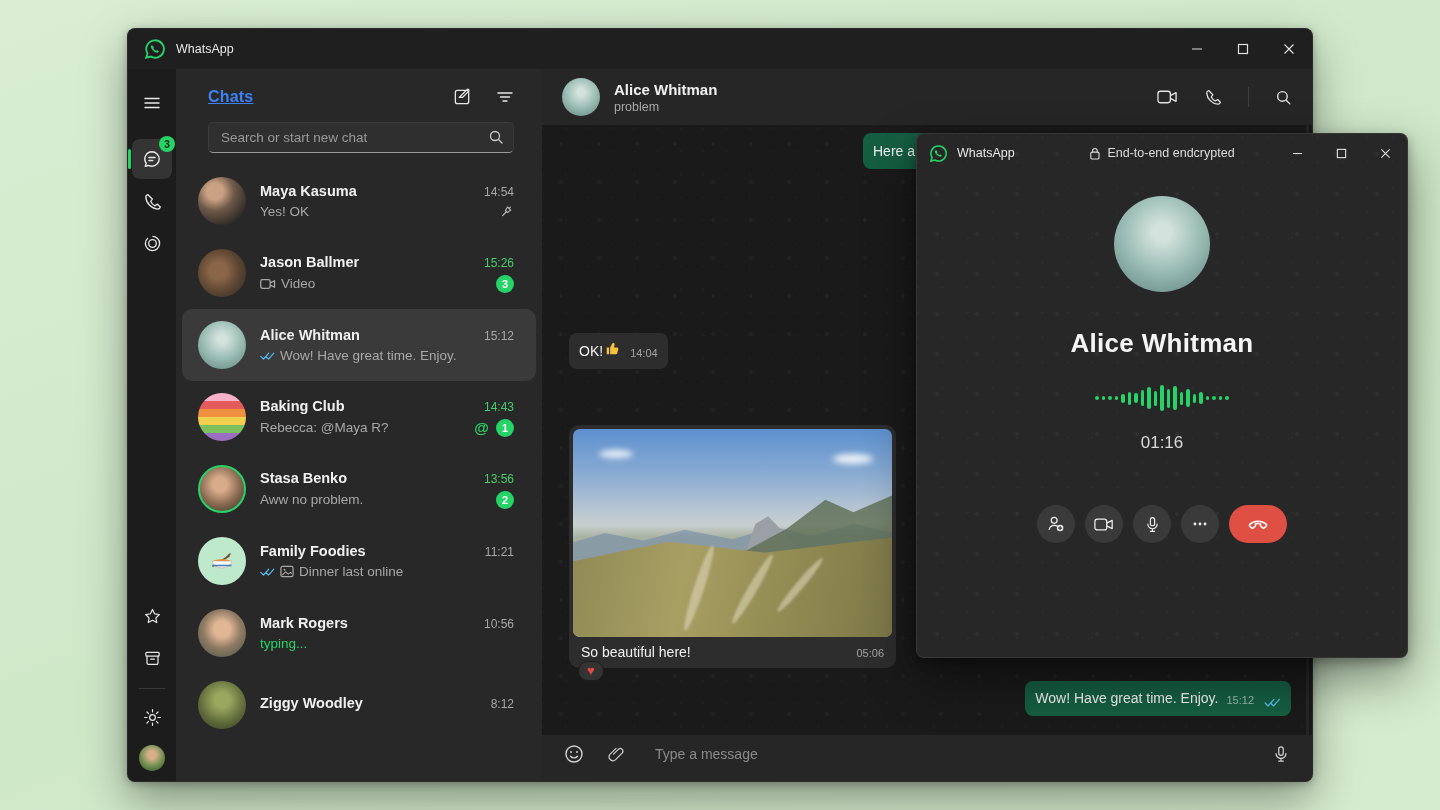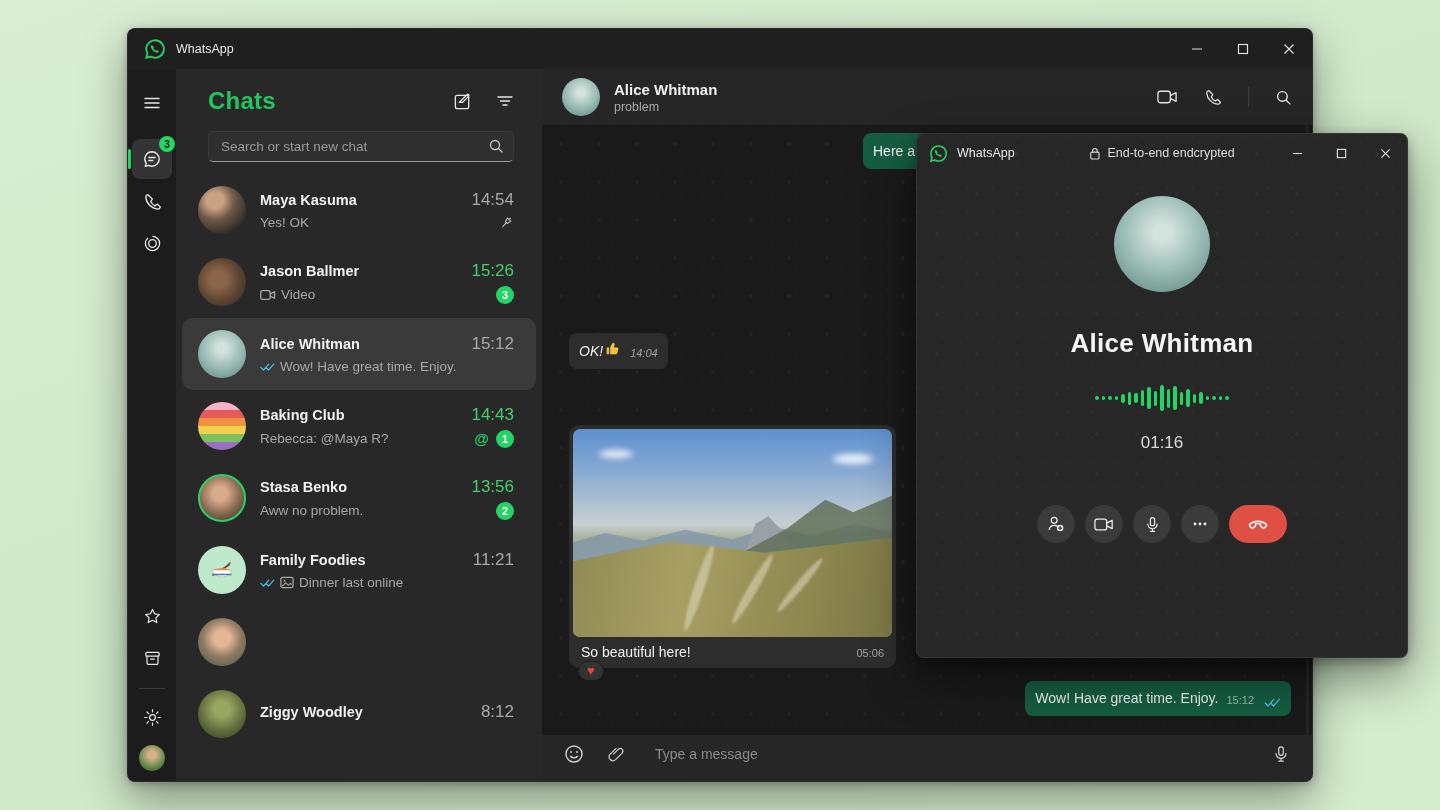--- a/index.html
+++ b/index.html
@@ -39,36 +39,36 @@
   .av-foodies{ background:#bfe9cb; display:flex; align-items:center; justify-content:center; }
   .av-mark   { background:radial-gradient(circle at 50% 42%, #e0b695 22%, #8f7a63 52%, #55604f 88%); }
   .av-dawn   { background:radial-gradient(circle at 50% 55%, #c97a45 25%, #8a4f2e 62%, #3f2d22 92%); }
   .av-ziggy  { background:radial-gradient(circle at 50% 40%, #9aa75f 20%, #5f6b3a 60%, #3a4426 92%); }
   .av-me     { background:radial-gradient(circle at 50% 38%, #d9b08c 18%, #6f8f4f 55%, #3f5c2e 88%); }
   .ring { border:2.5px solid var(--accent); }
 
   
   .panel { width:366px; background:#282828; display:flex; flex-direction:column; min-height:0; }
   .panel-header { display:flex; align-items:center; padding:18px 28px 0 32px; }
-  .panel-title { color:#22c55e; font-size:24px; font-weight:bold; letter-spacing:.2px; }
+  .panel-title { color:#3b82f6; font-size:16px; font-weight:bold; letter-spacing:.2px;text-decoration:underline; }
   .panel-actions { margin-left:auto; display:flex; gap:24px; color:#e3e3e3; }
   .icon-btn { cursor:pointer; display:flex; align-items:center; justify-content:center; }
   .search-wrap { margin:16px 28px 0 32px; position:relative; }
   .search-input { width:100%; height:31px; background:#2f2f2f; border:1px solid #3a3a3a; border-bottom:1.5px solid #9a9a9a; border-radius:5px; color:#d6d6d6; font-size:13.5px; padding:0 34px 0 12px; outline:none; font-family:"Liberation Sans",sans-serif; }
   .search-input::placeholder { color:#9a9a9a; }
   .search-glyph { position:absolute; right:10px; top:7px; color:#c9c9c9; }
 
   .chat-list { margin-top:12px; flex:1; overflow:hidden; }
   .chat-row { display:flex; align-items:center; height:72px; padding:0 22px 0 16px; margin:0 6px; border-radius:10px; cursor:pointer; }
   .chat-row.selected { background:#3a3a3a; }
   .chat-row .avatar { width:48px; height:48px; margin-right:14px; }
   .chat-row-body { flex:1; min-width:0; }
   .crow1 { display:flex; align-items:baseline; }
   .cname { color:#f0f0f0; font-size:14.5px; font-weight:bold; }
-  .ctime { margin-left:auto; color:#a8a8a8; font-size:17px; }
+  .ctime { margin-left:auto; color:#a8a8a8; font-size:12px; }
   .ctime.unread { color:var(--unread); }
   .crow2 { display:flex; align-items:center; margin-top:5px; }
   .cpreview { color:#a8a8a8; font-size:13.5px; display:flex; align-items:center; gap:5px; white-space:nowrap; overflow:hidden; }
   .cpreview.typing { color:var(--accent); }
   .cmeta { margin-left:auto; display:flex; align-items:center; gap:7px; color:#a8a8a8; }
   .badge { min-width:18px; height:18px; border-radius:9px; background:var(--accent); color:#fff; font-size:11px; font-weight:bold; display:flex; align-items:center; justify-content:center; padding:0 5px; }
   .at-glyph { color:var(--accent); font-size:15px; font-weight:bold; }
   .check { color:var(--readblue); display:inline-flex; }
   .preicon { color:#a8a8a8; display:inline-flex; }
 
@@ -80,21 +80,21 @@
   .chh-status { color:#a8a8a8; font-size:12.5px; margin-top:2px; }
   .chh-actions { margin-left:auto; display:flex; align-items:center; gap:26px; color:#e3e3e3; }
   .chh-divider { width:1px; height:20px; background:#3e3e3e; }
 
   .wallpaper { position:relative; flex:1; background-color:#1a1a1a;
     background-image:radial-gradient(rgba(255,255,255,.035) 1.6px, transparent 1.8px),
                      radial-gradient(rgba(255,255,255,.02) 1.2px, transparent 1.4px);
     background-size:38px 38px, 23px 23px; background-position:0 0, 12px 15px; overflow:hidden; }
   .bubble { position:absolute; border-radius:8px; color:#f1f1f1; font-size:14px; display:flex; align-items:flex-end; gap:8px; padding:8px 10px; line-height:1.35; }
   .bubble .btime { font-size:11px; color:rgba(255,255,255,.55); white-space:nowrap; }
-  .bubble.in { background:#2d2d2d;font-style:italic; }
+  .bubble.in { background:#2d2d2d; }
   .bubble.out { background:var(--outgoing); }
   .b-here { top:8px; left:321px; width:150px; height:36px; }
   .b-ok { top:208px; left:27px; }
   .b-ok .thumb { display:inline-flex; margin:0 2px; }
   .b-wow { top:556px; right:21px; }
   .b-wow .ticks { margin-left:2px; }
 
   .photo-bubble { position:absolute; top:300px; left:27px; width:327px; background:#2d2d2d; border-radius:10px; padding:4px 4px 0; }
   .photo { position:relative; width:319px; height:208px; border-radius:7px; overflow:hidden;
     background:linear-gradient(180deg,#5d90cf 0%,#86a9d2 20%,#b5c4d2 38%,#c9cfd0 46%,#a9b3a2 52%); }
@@ -389,20 +389,32 @@
                       </svg>
                     </span>
                     <span>Dinner last online</span>
                   </span>
                   <span class="cmeta"></span>
                 </div>
               </div>
             </div>
             <div class="chat-row">
               <div class="avatar av-mark"></div>
+              <div class="chat-row-body">
+                <div class="crow1">
+                  <span class="cname">Mark Rogers</span>
+                  <span class="ctime">10:56</span>
+                </div>
+                <div class="crow2">
+                  <span class="cpreview typing">
+                    <span>typing...</span>
+                  </span>
+                  <span class="cmeta"></span>
+                </div>
+              </div>
             </div>
             <div class="chat-row">
               <div class="avatar av-ziggy"></div>
               <div class="chat-row-body">
                 <div class="crow1">
                   <span class="cname">Ziggy Woodley</span>
                   <span class="ctime">8:12</span>
                 </div>
                 <div class="crow2">
                   <span class="cpreview">

